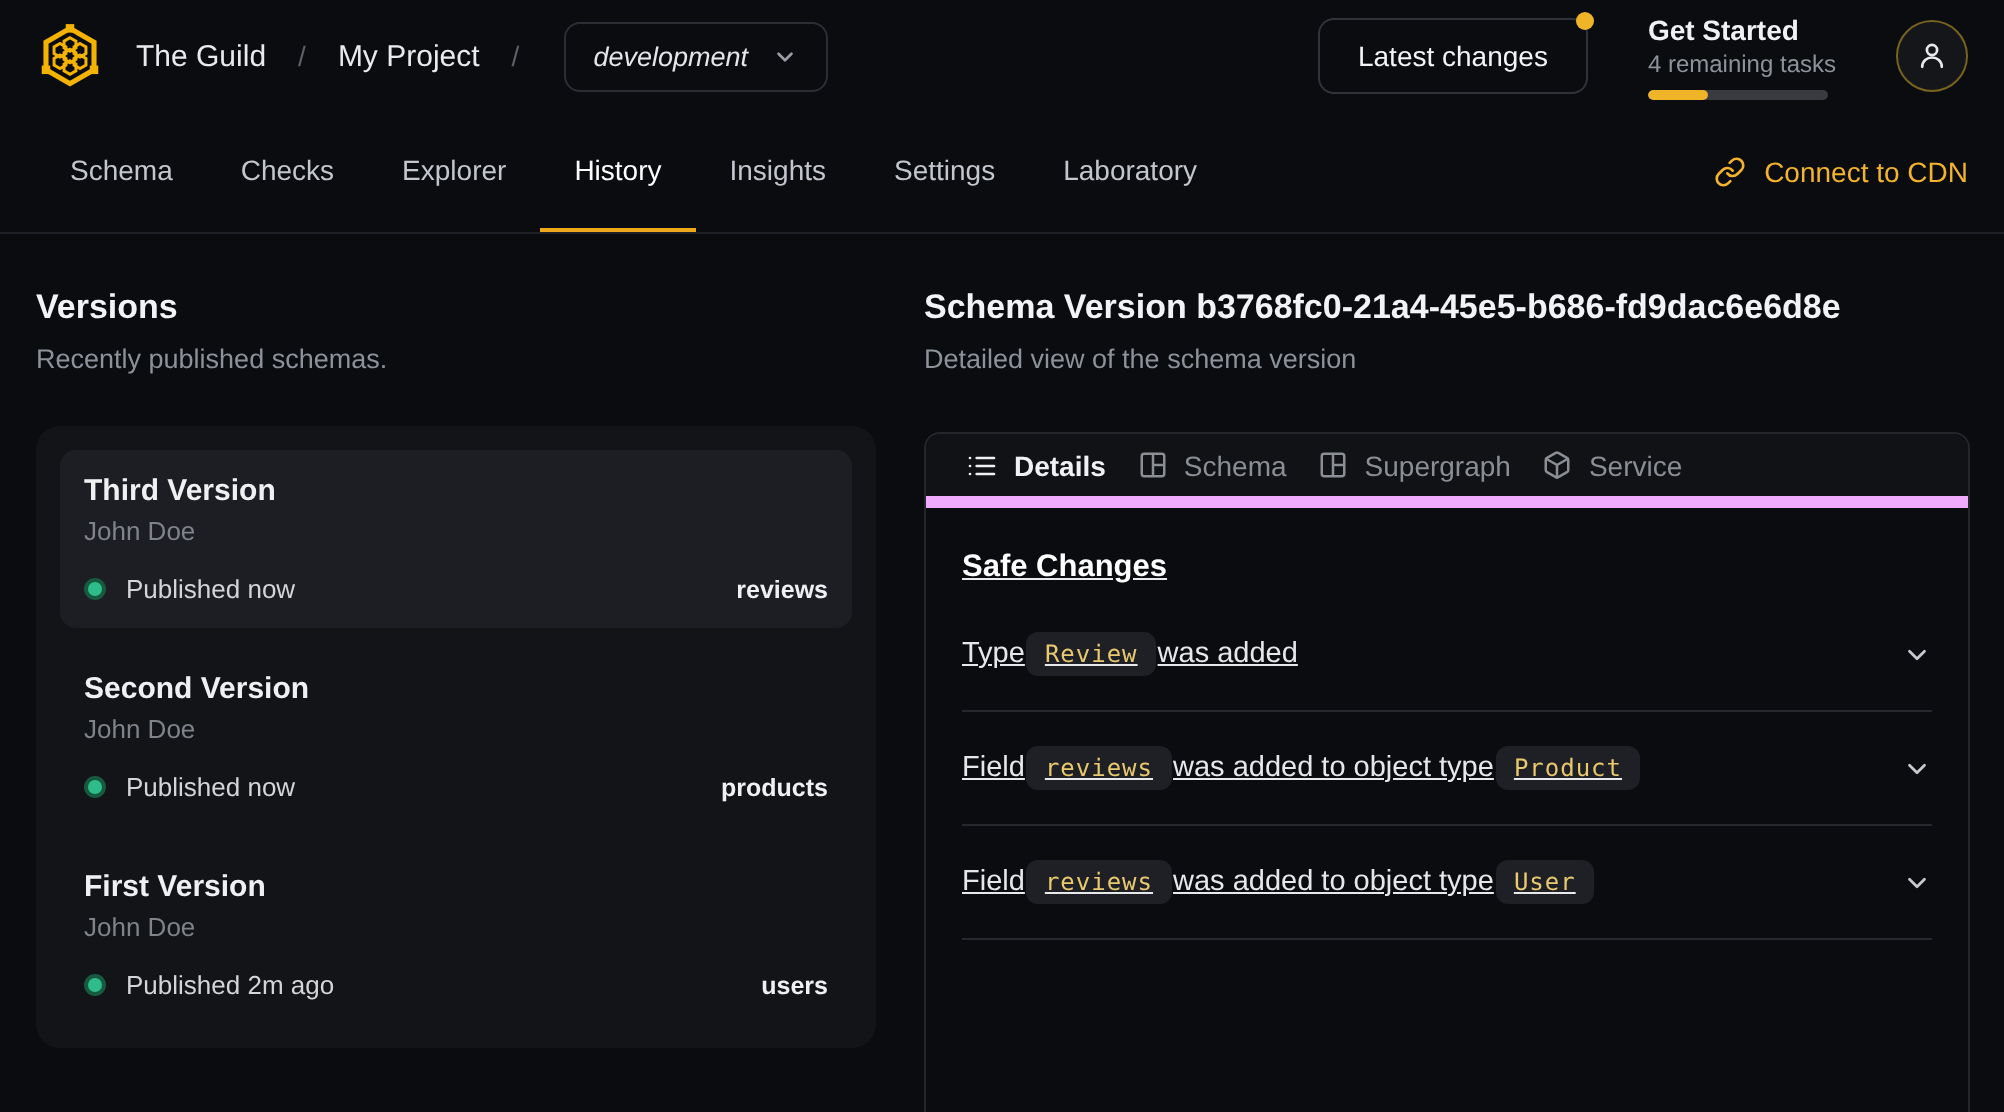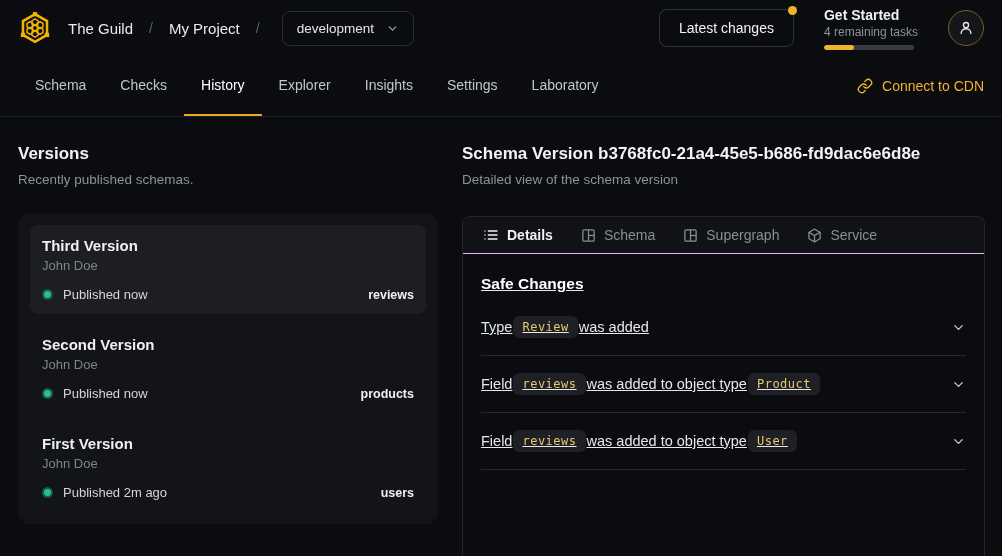--- a/index.html
+++ b/index.html
@@ -28,20 +28,21 @@
     display: flex; align-items: center; gap: 12px;
     background: transparent;
     border: 1px solid #2b2e35;
     border-radius: 8px;
     color: #e4e6e9;
     font-size: 13.5px;
     font-family: inherit;
     padding: 9px 14px;
     margin-left: 6px;
     cursor: pointer;
+    font-style: italic;
   }
   .header-right { display: flex; align-items: center; gap: 30px; }
   .latest-btn {
     position: relative;
     background: transparent;
     border: 1px solid #30333a;
     border-radius: 8px;
     color: #f2f3f5;
     font-size: 14px;
     font-family: inherit;
@@ -120,25 +121,25 @@
   .v-service { margin-left: auto; font-size: 12.5px; font-weight: 700; color: #eef0f2; }
 
   
   .detail-panel {
     margin-top: 29px;
     border: 1px solid #24262c;
     border-radius: 8px;
     height: 460px;
   }
   .panel-tabs {
-    display: flex; align-items: center; gap: 28px;
+    display: flex; align-items: center; gap: 16px;
     height: 37px;
     padding: 0 20px;
     background: rgba(255,255,255,0.028);
-    border-bottom: 1px solid #f0abfc;
+    border-bottom: 6px solid #f0abfc;
     border-radius: 8px 8px 0 0;
   }
   .ptab { display: flex; align-items: center; gap: 8px; font-size: 14px; color: #8b8e95; cursor: pointer; }
   .ptab.active { color: #f0f1f3; font-weight: 600; }
   .panel-body { padding: 21px 18px 0; text-decoration: underline; }
   .safe-title { font-size: 15.5px; font-weight: 700; color: #ffffff; }
   .changes-list { margin-top: 6px; }
   .change-row {
     height: 57px;
     display: flex; align-items: center; gap: 1px;
@@ -217,22 +218,22 @@
           <path d="M5.5 19.2 c0-3.8 3-6.2 6.5-6.2 s6.5 2.4 6.5 6.2"></path>
         </svg>
       </span>
     </div>
   </div>
 </header>
 
 <nav class="main-nav">
   <div class="tab">Schema</div>
   <div class="tab">Checks</div>
+  <div class="tab">Explorer</div>
   <div class="tab active">History</div>
-  <div class="tab">Explorer</div>
   <div class="tab">Insights</div>
   <div class="tab">Settings</div>
   <div class="tab">Laboratory</div>
   <div class="nav-spacer"></div>
   <a class="cdn-link">
     <span>
       <svg width="16" height="16" viewBox="0 0 24 24" fill="none" stroke="#f3b32b" stroke-width="2" stroke-linecap="round" stroke-linejoin="round">
         <path d="M10 13a5 5 0 0 0 7.54.54l3-3a5 5 0 0 0-7.07-7.07l-1.72 1.71"></path>
         <path d="M14 11a5 5 0 0 0-7.54-.54l-3 3a5 5 0 0 0 7.07 7.07l1.71-1.71"></path>
       </svg>

